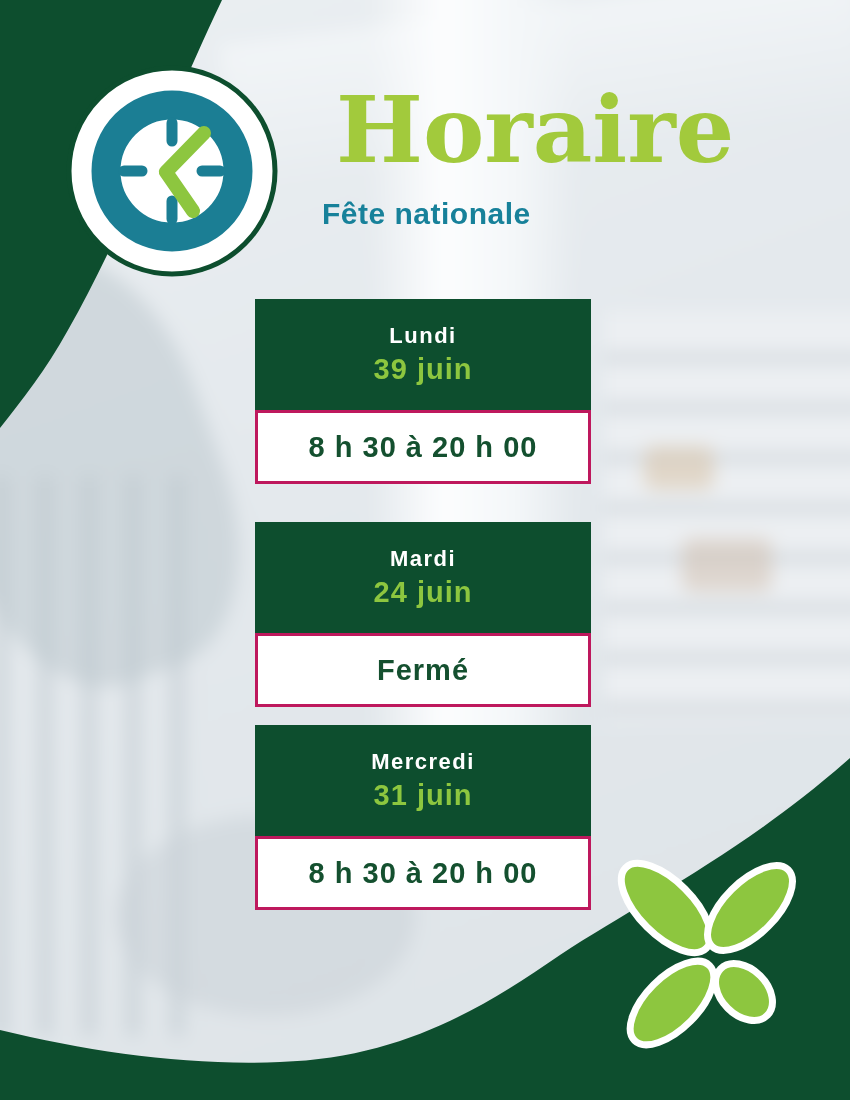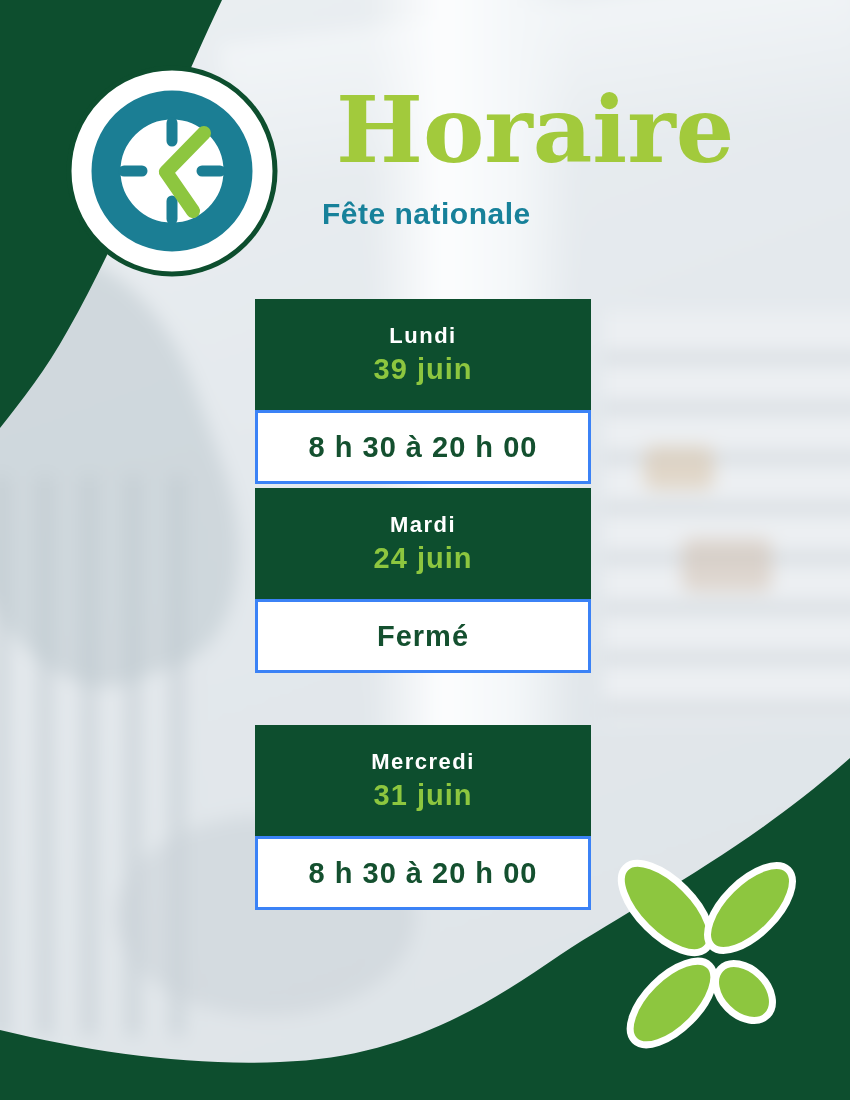--- a/index.html
+++ b/index.html
@@ -39,29 +39,29 @@
     font-size:92px;line-height:92px;color:#a2ca3c;letter-spacing:0;
   }
   .subtitle{
     position:absolute;left:322px;top:194px;
     font-size:30px;font-weight:bold;color:#17819a;
     line-height:39px;letter-spacing:.5px;
   }
 
   
   .card{position:absolute;left:255px;width:336px;}
-  .card-1{top:299px;} .card-2{top:488px;} .card-3{top:725px;}
+  .card-1{top:299px;} .card-2{top:522px;} .card-3{top:725px;}
   .card-header{
     height:111px;background:#0d4e2e;color:#fff;
     display:flex;flex-direction:column;align-items:center;justify-content:center;gap:4px;
   }
   .day{font-size:22px;font-weight:bold;letter-spacing:1.5px;color:#ffffff;}
   .date{font-size:29px;font-weight:bold;letter-spacing:1px;color:#8dc63f;}
   .card-body{
-    box-sizing:border-box;height:74px;background:#ffffff;border:3px solid #3b82f6;
+    box-sizing:border-box;height:74px;background:#ffffff;border:3px solid #be185d;
     display:flex;align-items:center;justify-content:center;
   }
   .hours{font-size:29px;font-weight:bold;letter-spacing:1px;color:#14502f;}
 </style>
 </head>
 <body>
 
 <div class="poster">
 
   <div class="photo-bg">

